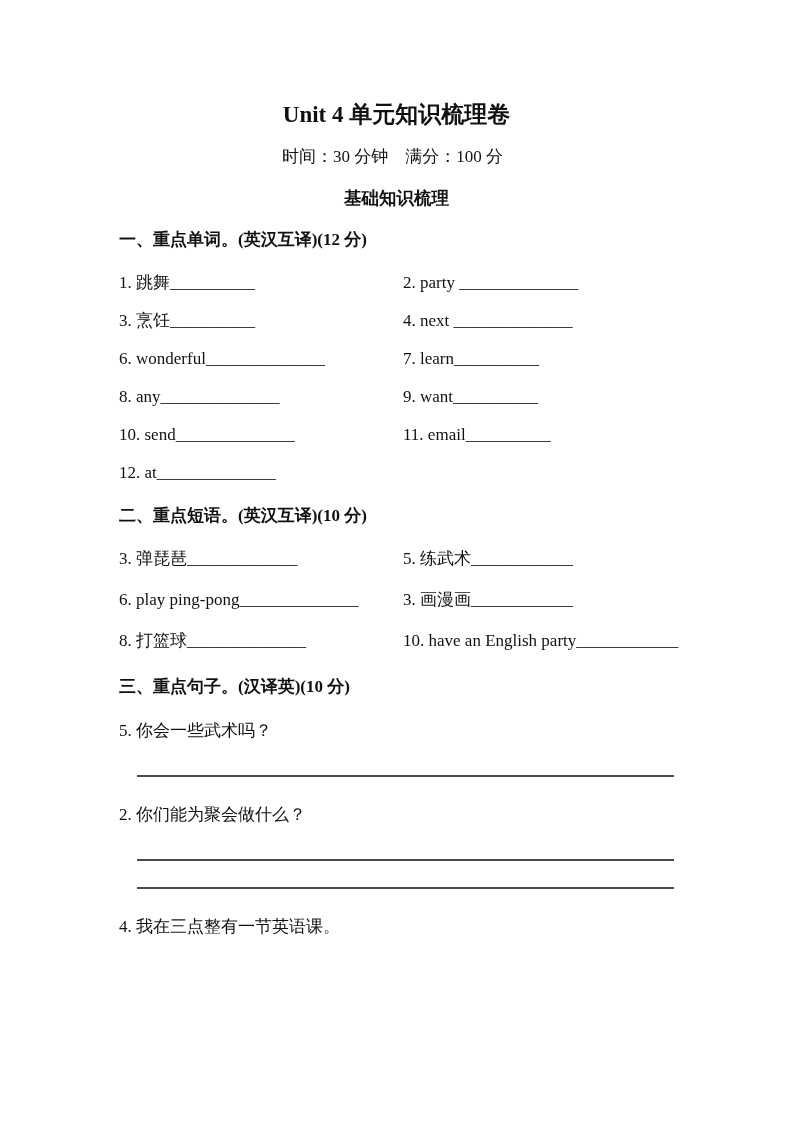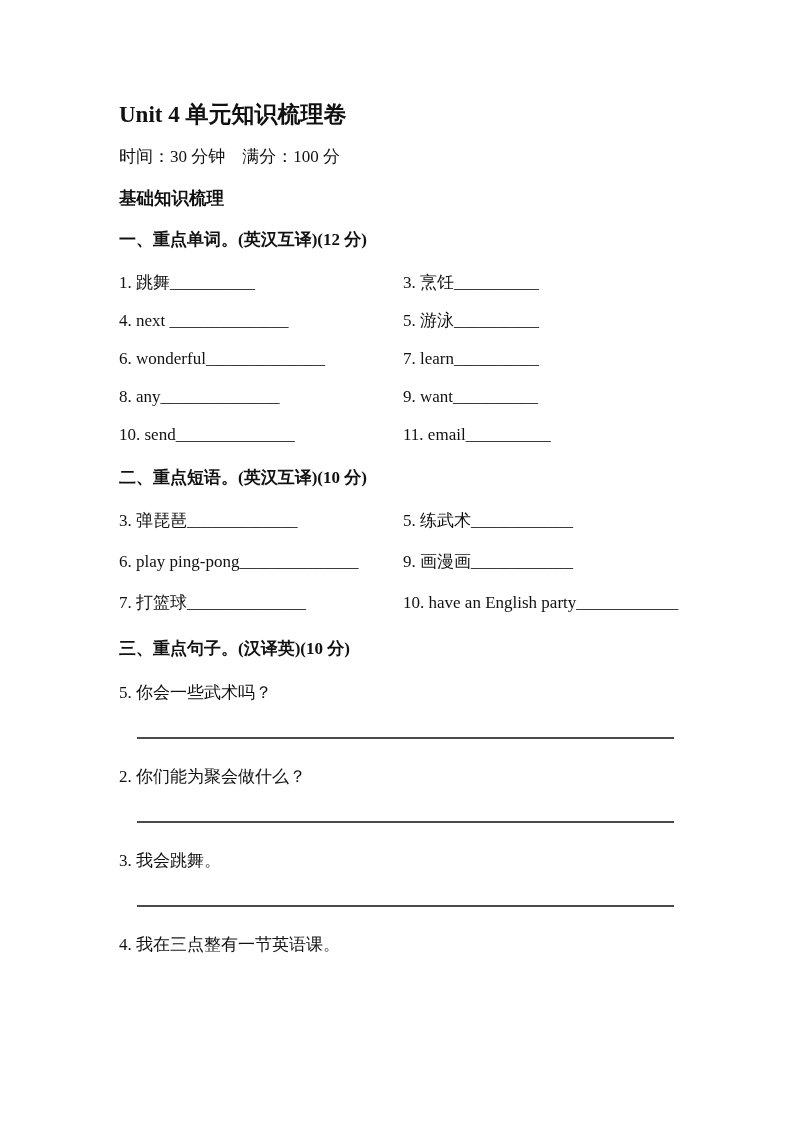--- a/index.html
+++ b/index.html
@@ -14,32 +14,33 @@
     margin: 0 auto;
     background: #ffffff;
     box-sizing: border-box;
     padding: 100px 119px 0 119px;
     font-family: "Liberation Serif", "DejaVu Serif", serif;
     font-size: 17px;
     color: #111111;
     overflow: hidden;
   }
   .title {
+    text-align: center;
     font-weight: bold;
     font-size: 23px;
     line-height: 30px;
     margin: 0 0 16px 0;
   }
   .meta {
-    text-align: left;
+    text-align: center;
     line-height: 22px;
     margin: 0 8px 19px 0;
   }
   .subtitle {
-    text-align: left;
+    text-align: center;
     font-weight: bold;
     font-size: 17.5px;
     line-height: 22px;
     margin: 0 0 19px 0;
   }
   .sec-heading {
     line-height: 23px;
     margin: 0 0 21px 0;
     font-weight: bold;
   }
@@ -70,56 +71,56 @@
 
   <h1 class="title">Unit 4 单元知识梳理卷</h1>
 
   <div class="meta">时间：30 分钟　满分：100 分</div>
 
   <div class="subtitle">基础知识梳理</div>
 
   <div class="sec-heading">一、重点单词。(英汉互译)(12 分)</div>
   <div class="cols words">
     <div class="cell"><span>1. 跳舞</span><span class="blank">__________</span></div>
+    <div class="cell"><span>2. party</span><span class="blank">  ______________</span></div>
     <div class="cell"><span>3. 烹饪</span><span class="blank">__________</span></div>
     <div class="cell"><span>4. next </span><span class="blank">______________</span></div>
-    <div class="cell"><span>5. 游泳</span><span class="blank">__________</span></div>
     <div class="cell"><span>6. wonderful</span><span class="blank">______________</span></div>
     <div class="cell"><span>7. learn</span><span class="blank">__________</span></div>
     <div class="cell"><span>8. any</span><span class="blank">______________</span></div>
     <div class="cell"><span>9. want</span><span class="blank">__________</span></div>
     <div class="cell"><span>10. send</span><span class="blank">______________</span></div>
     <div class="cell"><span>11. email</span><span class="blank">__________</span></div>
+    <div class="cell"><span>12. at</span><span class="blank">______________</span></div>
   </div>
 
   <div class="sec-heading">二、重点短语。(英汉互译)(10 分)</div>
   <div class="cols phrases">
     <div class="cell"><span>3. 弹琵琶</span><span class="blank">_____________</span></div>
     <div class="cell"><span>5. 练武术</span><span class="blank">____________</span></div>
     <div class="cell"><span>6. play ping-pong</span><span class="blank">______________</span></div>
-    <div class="cell"><span>9. 画漫画</span><span class="blank">____________</span></div>
-    <div class="cell"><span>7. 打篮球</span><span class="blank">______________</span></div>
+    <div class="cell"><span>3. 画漫画</span><span class="blank">____________</span></div>
+    <div class="cell"><span>8. 打篮球</span><span class="blank">______________</span></div>
     <div class="cell"><span>10. have an English party</span><span class="blank">____________</span></div>
   </div>
 
   <div class="sec3">
     <div class="sec-heading">三、重点句子。(汉译英)(10 分)</div>
 
     <div>
       <div class="q-label">5. 你会一些武术吗？</div>
       <div class="ans-line"></div>
     </div>
 
     <div>
       <div class="q-label">2. 你们能为聚会做什么？</div>
       <div class="ans-line"></div>
     </div>
 
     <div>
-      <div class="q-label">3. 我会跳舞。</div>
       <div class="ans-line"></div>
     </div>
 
     <div>
       <div class="q-label">4. 我在三点整有一节英语课。</div>
     </div>
   </div>
 
 </div>
 

